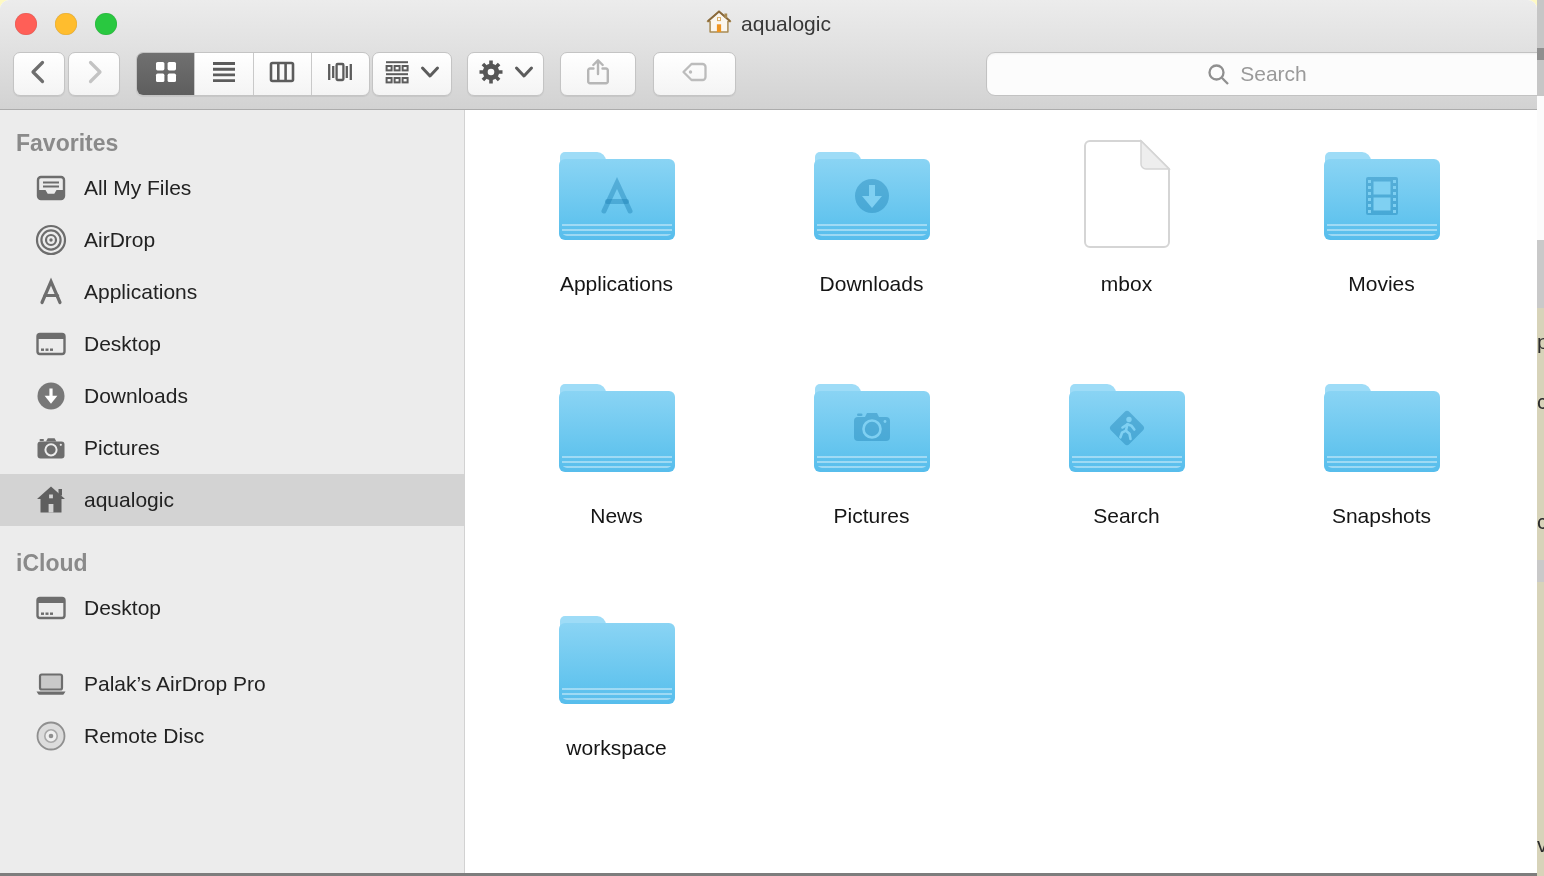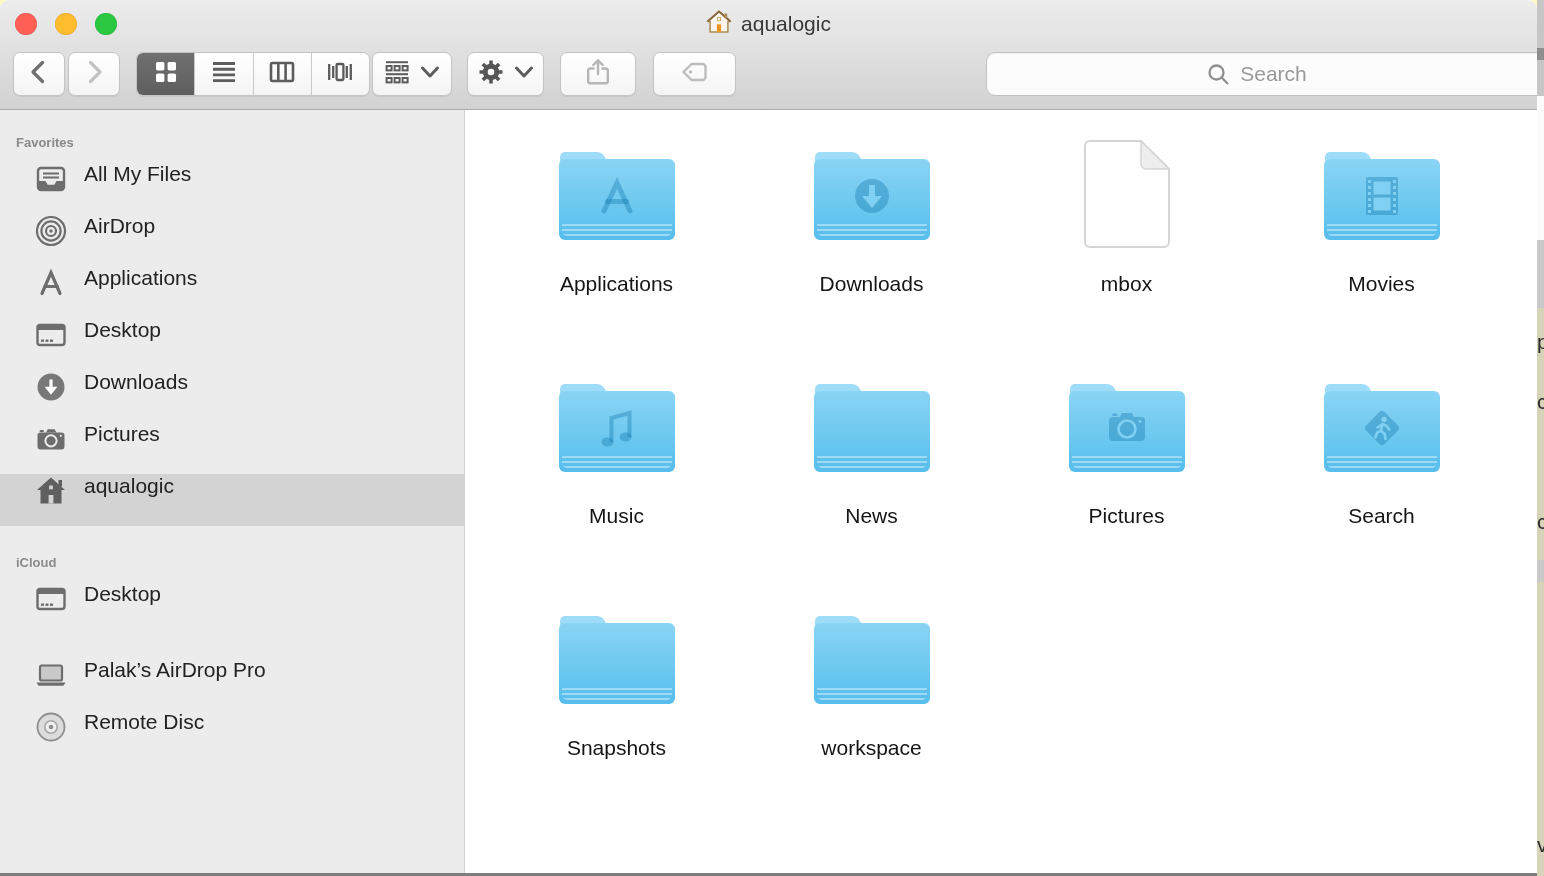--- a/index.html
+++ b/index.html
@@ -27,25 +27,25 @@
   .menu-btn{gap:8px;}
   .search-box{position:absolute;top:52px;left:946px;width:575px;height:44px;margin-left:40px;}
   .search-input{width:100%;height:100%;border:1px solid #c2c2c2;border-radius:9px;background:#fcfcfc;
                 text-align:center;font-size:21px;color:#555;outline:none;
                 box-shadow:inset 0 1px 2px rgba(0,0,0,.05);}
   .search-input::placeholder{color:#9a9a9a;}
   .search-glass{position:absolute;left:calc(50% - 68px);top:10px;pointer-events:none;}
   
   .content{position:absolute;top:110px;left:0;right:7px;bottom:0;display:flex;}
   .sidebar{width:465px;background:#ececec;border-right:1px solid #d2d2d2;padding-top:20px;overflow:hidden;}
-  .side-header{padding-left:16px;font-size:13px;font-weight:700;color:#8a8a8a;height:26px;line-height:26px;
+  .side-header{padding-left:16px;font-size:23px;font-weight:700;color:#8a8a8a;height:26px;line-height:26px;
                margin-bottom:6px;}
   .side-section{margin-top:24px;}
   .side-section:first-child{margin-top:0;}
-  .side-item{position:relative;height:52px;display:flex;align-items:flex-start;padding-left:34px;gap:16px;}
+  .side-item{position:relative;height:52px;display:flex;align-items:center;padding-left:34px;gap:16px;}
   .side-item.selected{background:#d3d3d3;}
   .side-icon{width:34px;height:34px;display:flex;align-items:center;justify-content:center;flex:0 0 34px;}
   .side-label{font-size:21px;color:#222;white-space:nowrap;}
   .side-trailing{position:absolute;right:26px;top:10px;width:32px;height:32px;}
   .main{flex:1;background:#ffffff;padding:30px 0 0 24px;display:grid;
         grid-template-columns:repeat(4,255px);grid-auto-rows:232px;align-content:start;}
   .grid-item{display:flex;flex-direction:column;align-items:center;}
   .icon-box{height:96px;margin-top:8px;display:flex;align-items:center;justify-content:center;}
   .grid-label{margin-top:28px;font-size:21px;color:#151515;}
   
@@ -388,35 +388,20 @@
                 <div class="folder-ridges"></div>
               </div>
             </div>
     <div class="grid-label">Movies</div>
   </div>
           <div class="grid-item">
     <div class="icon-box">
               <div class="folder">
                 <div class="folder-tab"></div>
                 <div class="folder-body"></div>
-                <div class="folder-glyph"><svg width="52" height="52" viewBox="0 0 52 52" xmlns="http://www.w3.org/2000/svg">
-                    <path d="M20.5 40 V16 l18 -5 v24" fill="none" stroke="rgba(26,125,178,0.40)" stroke-width="4"></path>
-                    <ellipse cx="16.5" cy="40" rx="6" ry="4.6" fill="rgba(26,125,178,0.40)"></ellipse>
-                    <ellipse cx="34.5" cy="35" rx="6" ry="4.6" fill="rgba(26,125,178,0.40)"></ellipse>
-                  </svg></div>
-                <div class="folder-ridges"></div>
-              </div>
-            </div>
-    <div class="grid-label">Music</div>
-  </div>
-          <div class="grid-item">
-    <div class="icon-box">
-              <div class="folder">
-                <div class="folder-tab"></div>
-                <div class="folder-body"></div>
                 <div class="folder-ridges"></div>
               </div>
             </div>
     <div class="grid-label">News</div>
   </div>
           <div class="grid-item">
     <div class="icon-box">
               <div class="folder">
                 <div class="folder-tab"></div>
                 <div class="folder-body"></div>

